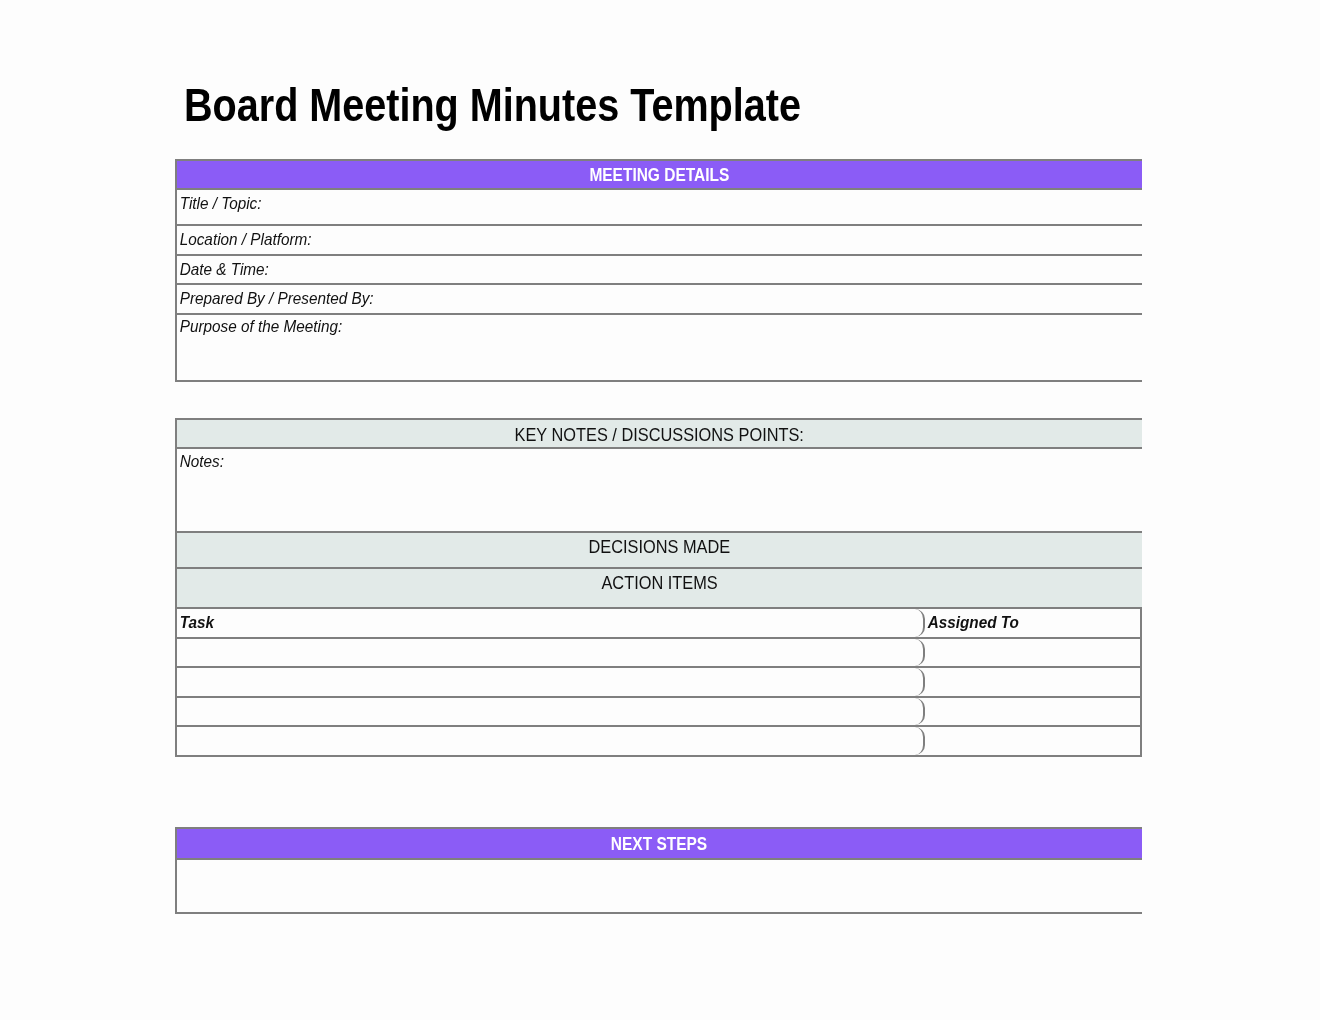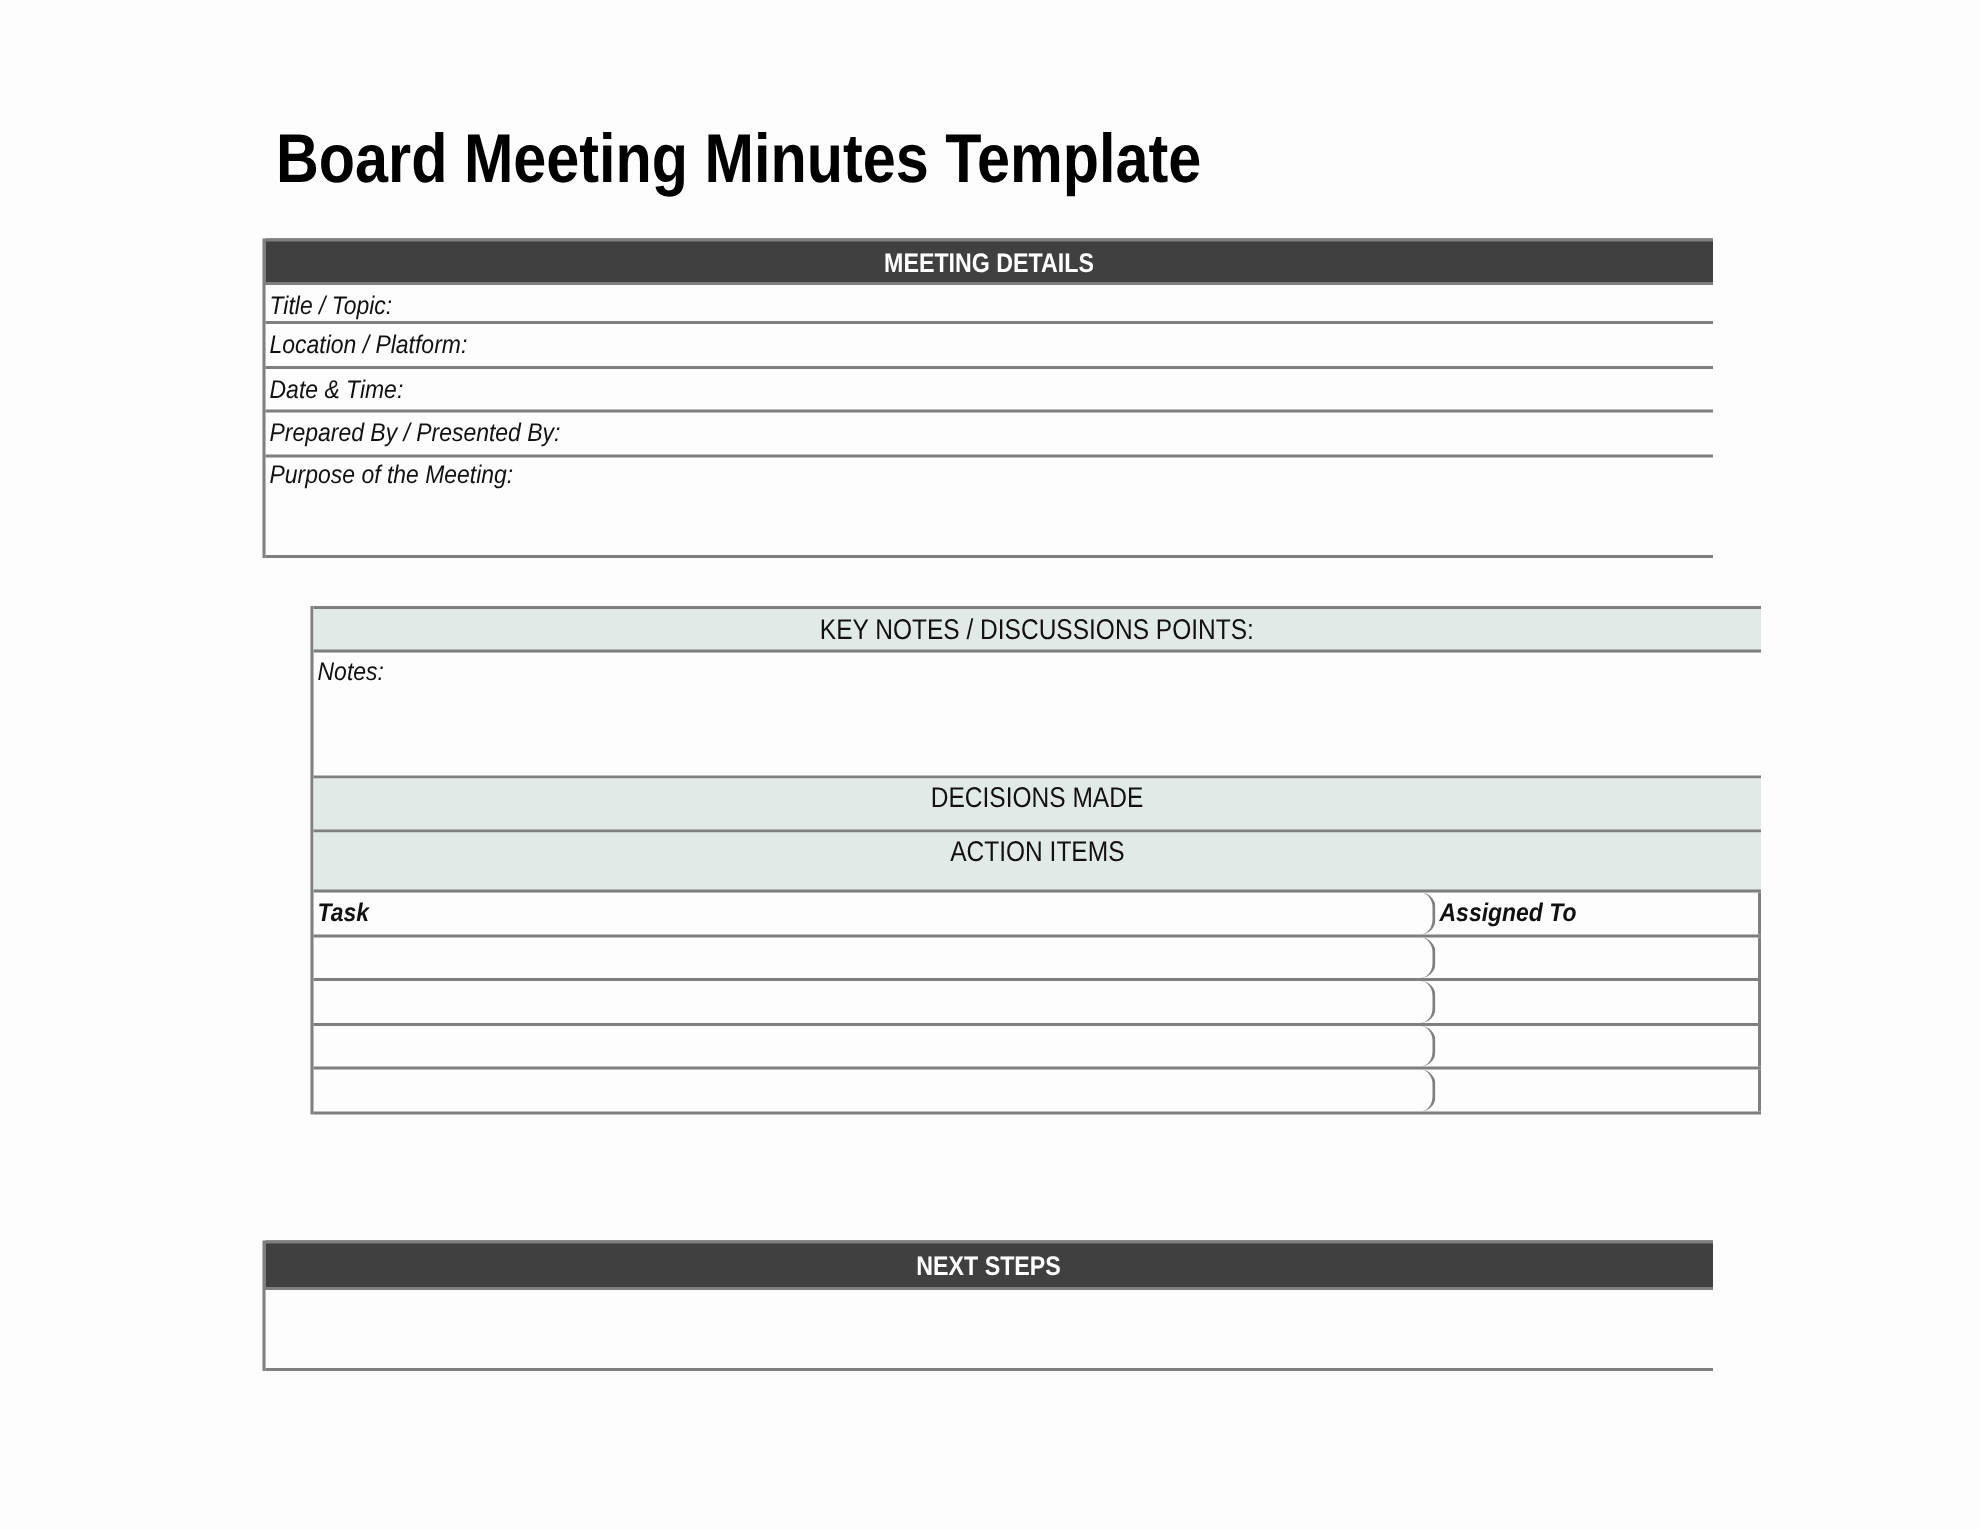--- a/index.html
+++ b/index.html
@@ -27,21 +27,21 @@
       border-left: 2px solid #7f7f7f;
       box-sizing: border-box;
     }
     .row {
       border-bottom: 2px solid #7f7f7f;
       box-sizing: border-box;
       position: relative;
       overflow: hidden;
     }
     .hdr-dark {
-      background: #404040;
+      background: #8b5cf6;
       color: #fff;
       font-weight: bold;
       text-align: center;
       font-size: 18px;
       border-top: 2px solid #7f7f7f;
     }
     .hdr-light {
       background: #e2eae8;
       color: #111;
       text-align: center;
@@ -87,38 +87,38 @@
   </style>
 </head>
 <body>
 
 <div class="title">Board Meeting Minutes Template</div>
 
 <div class="block" style="top:159px;">
   <div class="row hdr-dark" style="height:31px; line-height:29px;">
     <span class="hdr-inner">MEETING DETAILS</span>
   </div>
-  <div class="row" style="height:26px; line-height:28px;">
+  <div class="row" style="height:36px; line-height:28px;">
     <span class="label">Title / Topic:</span>
   </div>
   <div class="row" style="height:29.5px; line-height:28px;">
     <span class="label">Location / Platform:</span>
   </div>
   <div class="row" style="height:29.5px; line-height:28px;">
     <span class="label">Date &amp; Time:</span>
   </div>
   <div class="row" style="height:29.5px; line-height:28px;">
     <span class="label">Prepared By / Presented By:</span>
   </div>
   <div class="row" style="height:67px; line-height:24px;">
     <span class="label">Purpose of the Meeting:</span>
   </div>
 </div>
 
-<div class="block" style="top:404px;margin-left:32px;">
+<div class="block" style="top:418px;">
   <div class="row hdr-light" style="height:31px; line-height:29px;">
     <span class="hdr-inner">KEY NOTES / DISCUSSIONS POINTS:</span>
   </div>
   <div class="row" style="height:84px; line-height:26px;">
     <span class="label">Notes:</span>
   </div>
   <div class="row hdr-light" style="height:36px; line-height:28px; border-top:none;">
     <span class="hdr-inner">DECISIONS MADE</span>
   </div>
   <div class="row hdr-light" style="height:40px; line-height:28px; border-top:none;">

